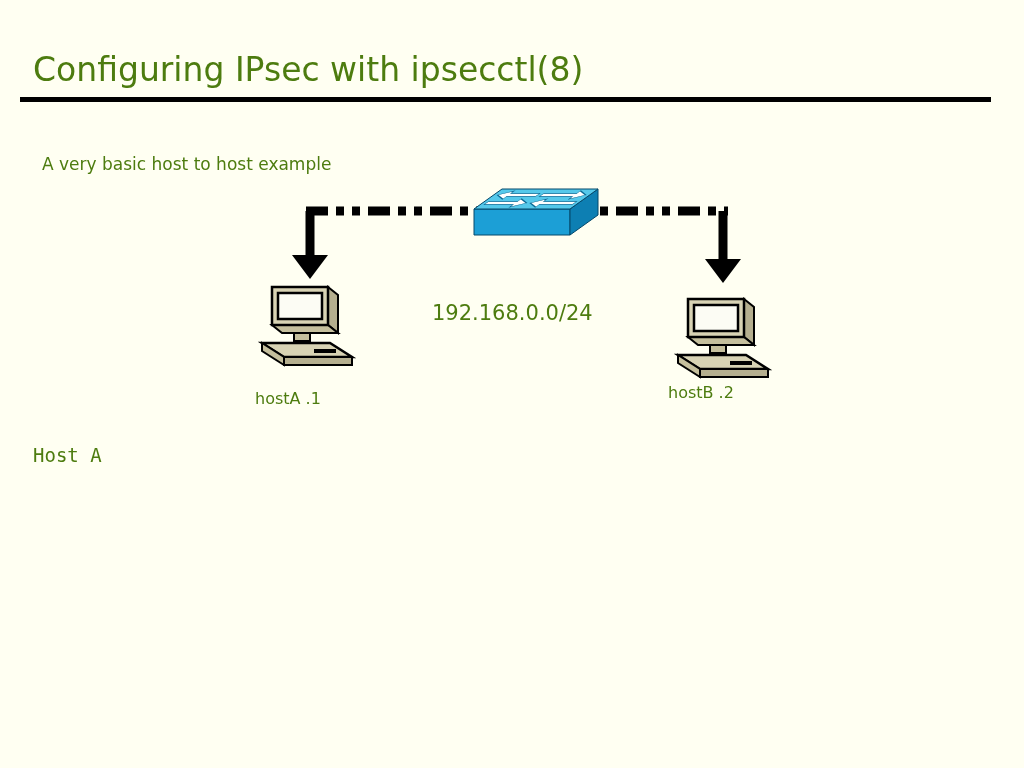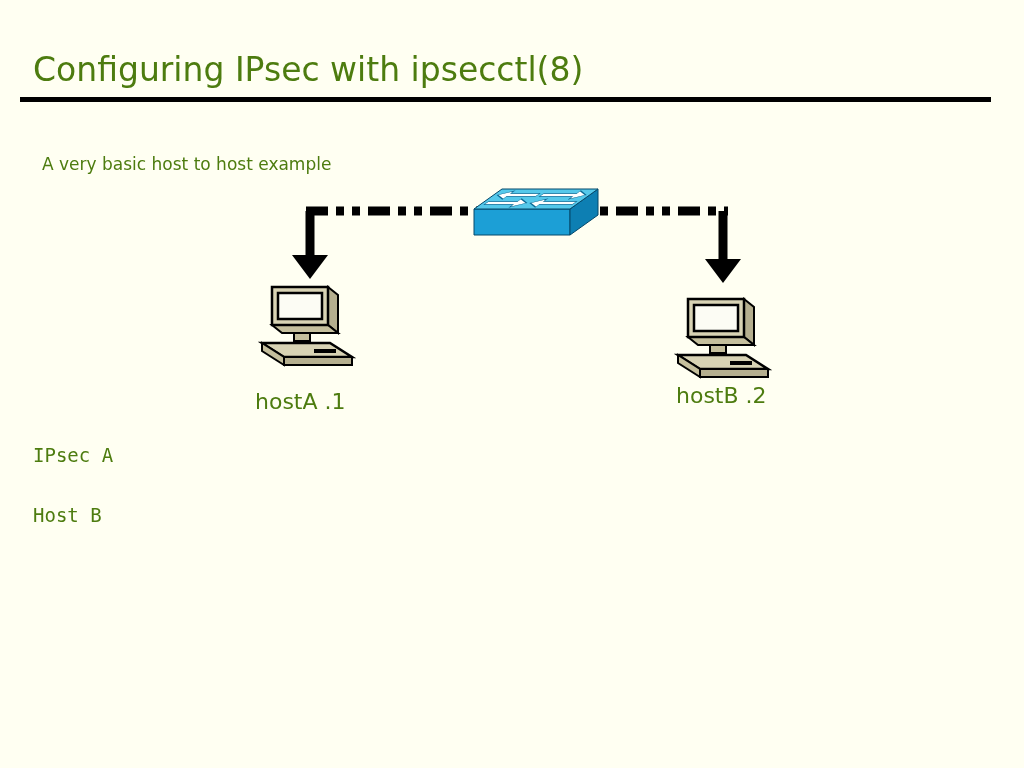--- a/index.html
+++ b/index.html
@@ -26,24 +26,24 @@
     font-size:17px;line-height:32px;margin-left:12px;
   }
   .diagram{
     position:absolute;left:0;top:175px;
   }
   .net-label{
     position:absolute;left:432px;top:301px;
     font-size:21px;
   }
   .host-label{
-    position:absolute;font-size:22px;
+    position:absolute;font-size:16px;
   }
   .host-label.hosta{left:255px;top:389px;}
-  .host-label.hostb{left:668px;top:383px;margin-left:8px;}
+  .host-label.hostb{left:668px;top:383px;}
   .config{
     position:absolute;left:33px;top:440px;
     font-family:"DejaVu Sans Mono","Liberation Mono",monospace;
     font-size:19px;line-height:30px;
   }
   .config .group + .group{margin-top:30px;}
 </style>
 </head>
 <body>
 
@@ -94,25 +94,25 @@
 
     <g transform="translate(258,106)">
       <use href="#pc"></use>
     </g>
 
     <g transform="translate(674,118)">
       <use href="#pc"></use>
     </g>
   </svg>
 
+  <div class="net-label">192.168.0.0/24</div>
   <div class="host-label hosta">hostA .1</div>
   <div class="host-label hostb">hostB .2</div>
 
   <div class="config">
     <div class="group">
-      <div>IPsec A</div>
+      <div>Host A</div>
     </div>
     <div class="group">
-      <div>Host B</div>
     </div>
   </div>
 
 </div>
 
 </body></html>

